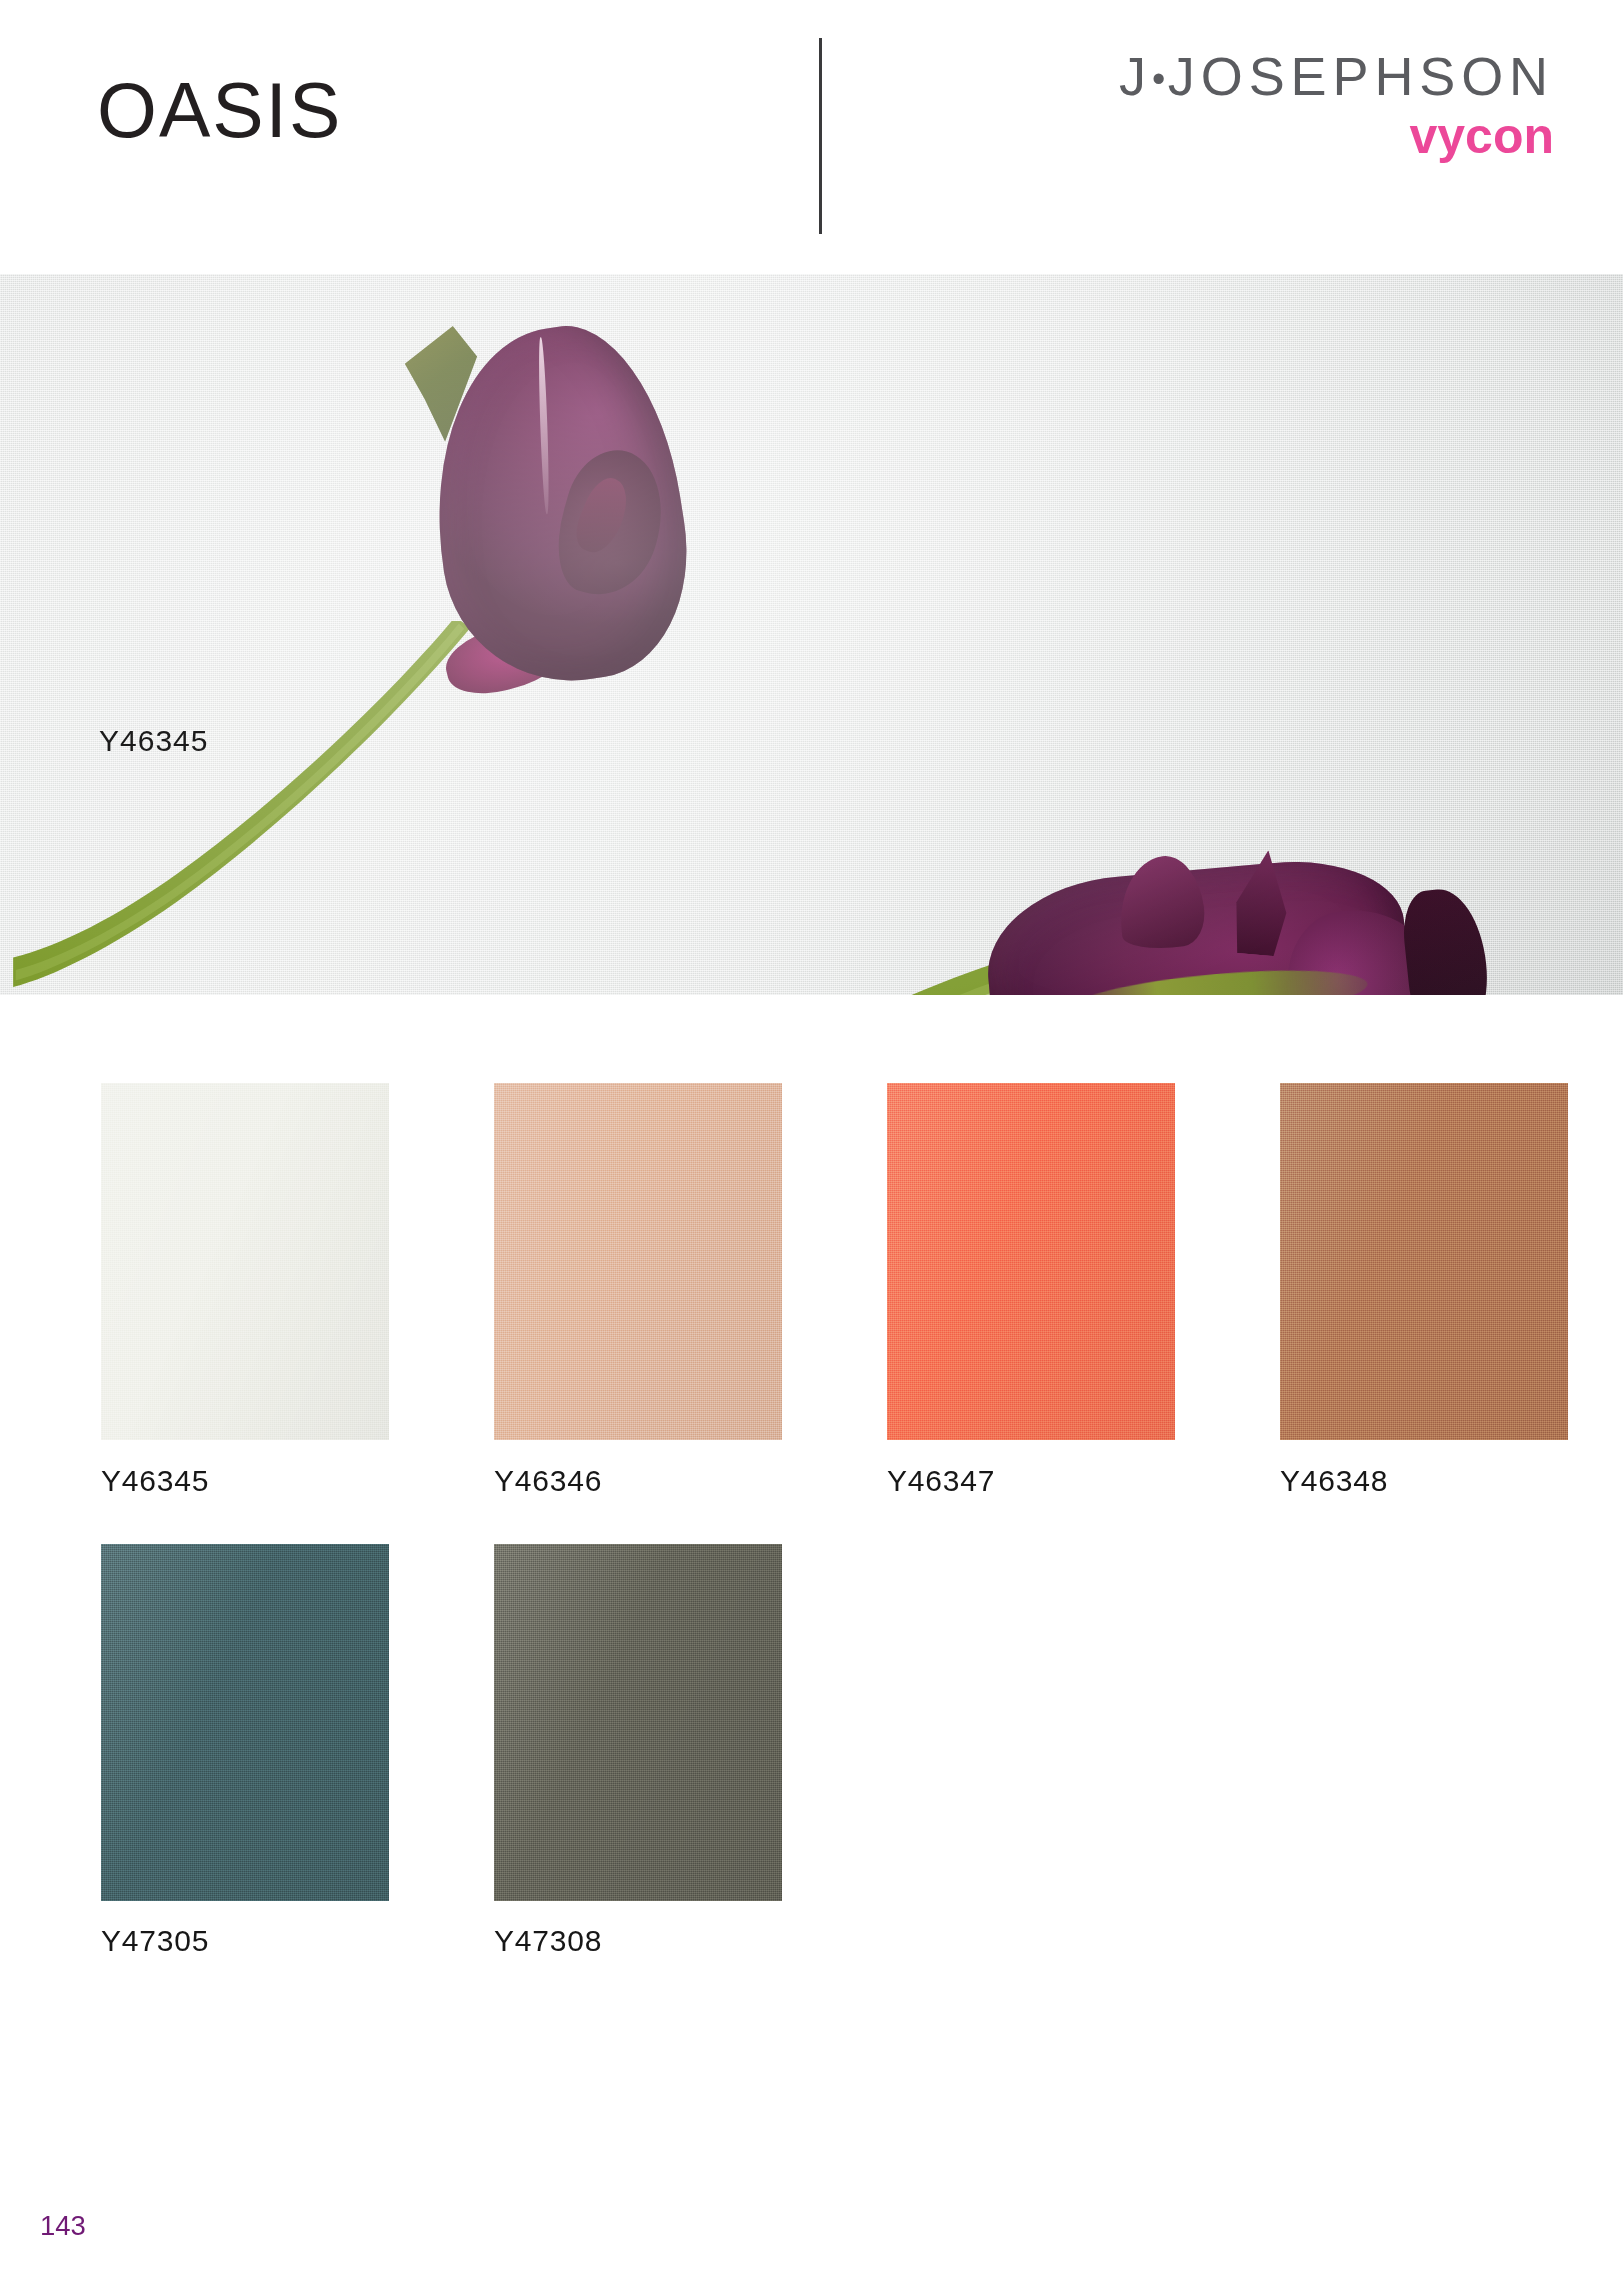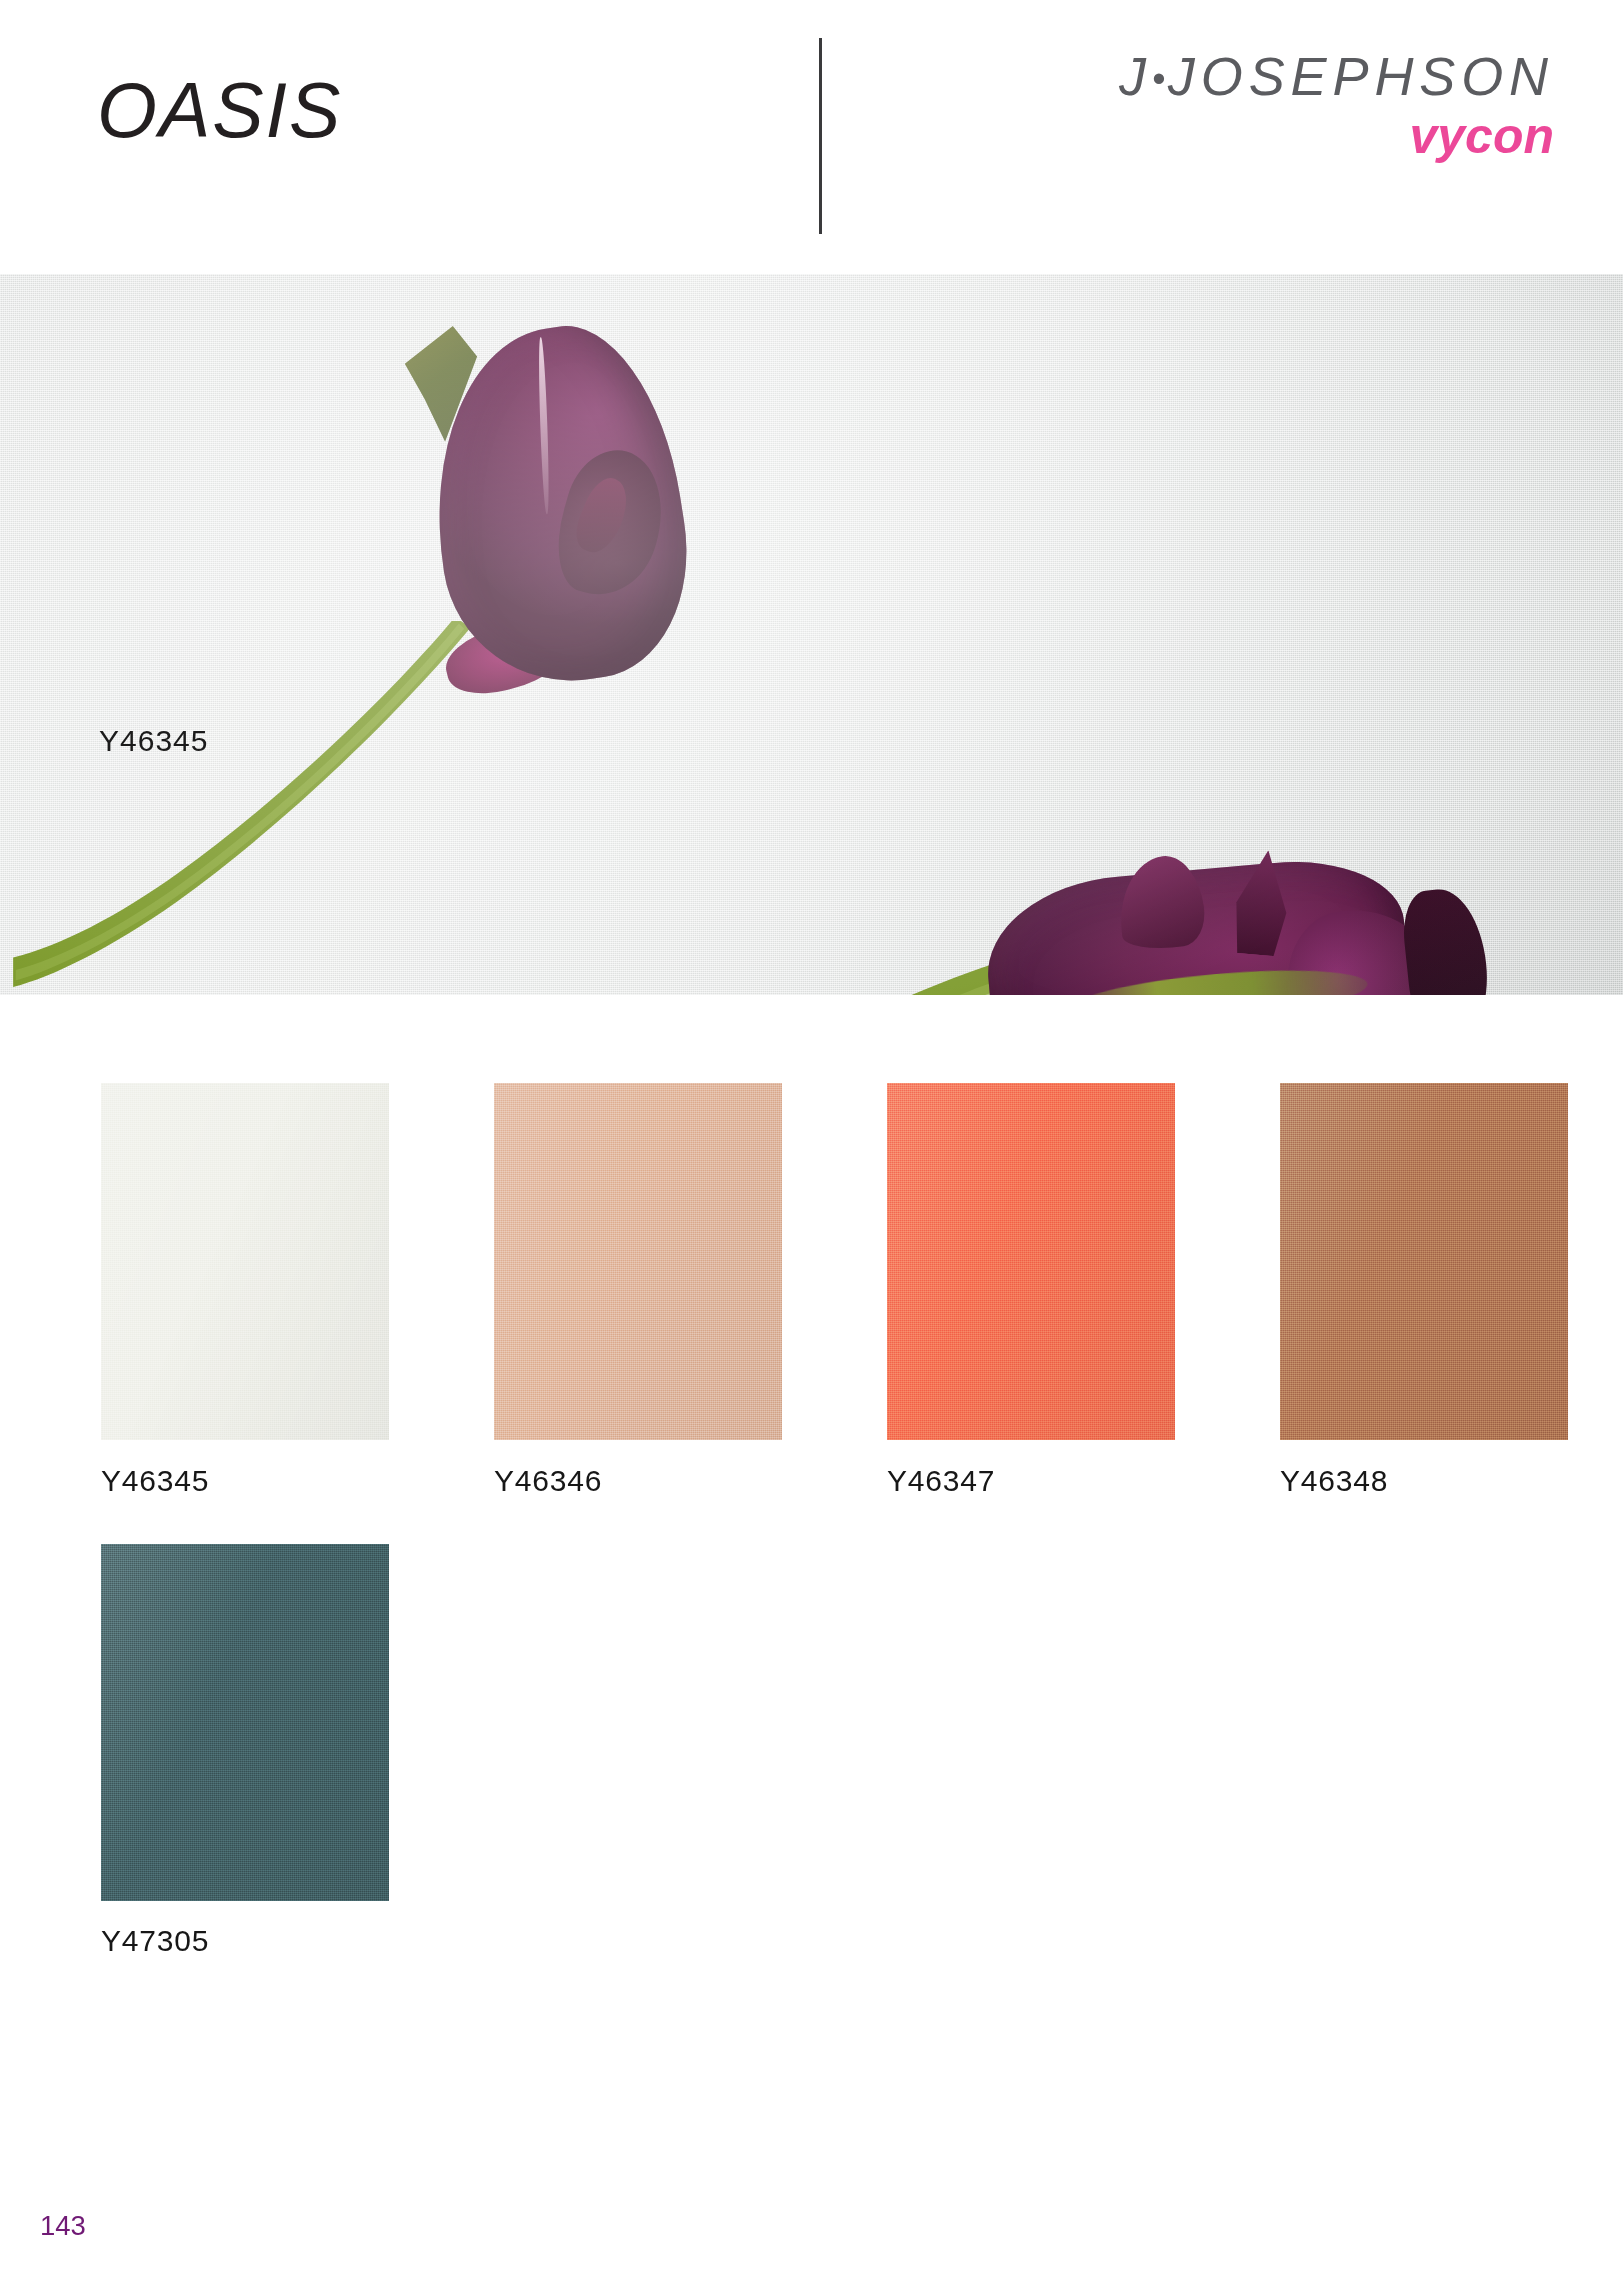--- a/index.html
+++ b/index.html
@@ -11,21 +11,20 @@
     color:#1a1a1a;
     position:relative;
     overflow:hidden;
   }
 
   
   .header {
     position:absolute; left:0; top:0;
     width:1623px; height:274px;
     background:#ffffff;
-    font-style:italic;
   }
   .brand-title {
     position:absolute; left:97px; top:72px;
     font-size:77px; font-weight:300; letter-spacing:2px;
     color:#231f20; line-height:1;
     white-space:nowrap;
   }
   .header-divider {
     position:absolute; left:819px; top:38px;
     width:3.3px; height:196px;
@@ -309,17 +308,24 @@
   <div class="swatch-cell">
     <div class="swatch-chip" style="background-color: rgb(61, 89, 93);">
       <div class="sheen"></div>
       <div class="weave"></div>
     </div>
     <div class="swatch-label">Y47305</div>
   </div>
 
 
 
+  <div class="swatch-cell">
+    <div class="swatch-chip" style="background-color: rgb(91, 91, 81);">
+      <div class="sheen"></div>
+      <div class="weave"></div>
+    </div>
+    <div class="swatch-label">Y47308</div>
+  </div>
 
 </div>
 
 <div class="page-number">143</div>
 
 
 </body></html>

